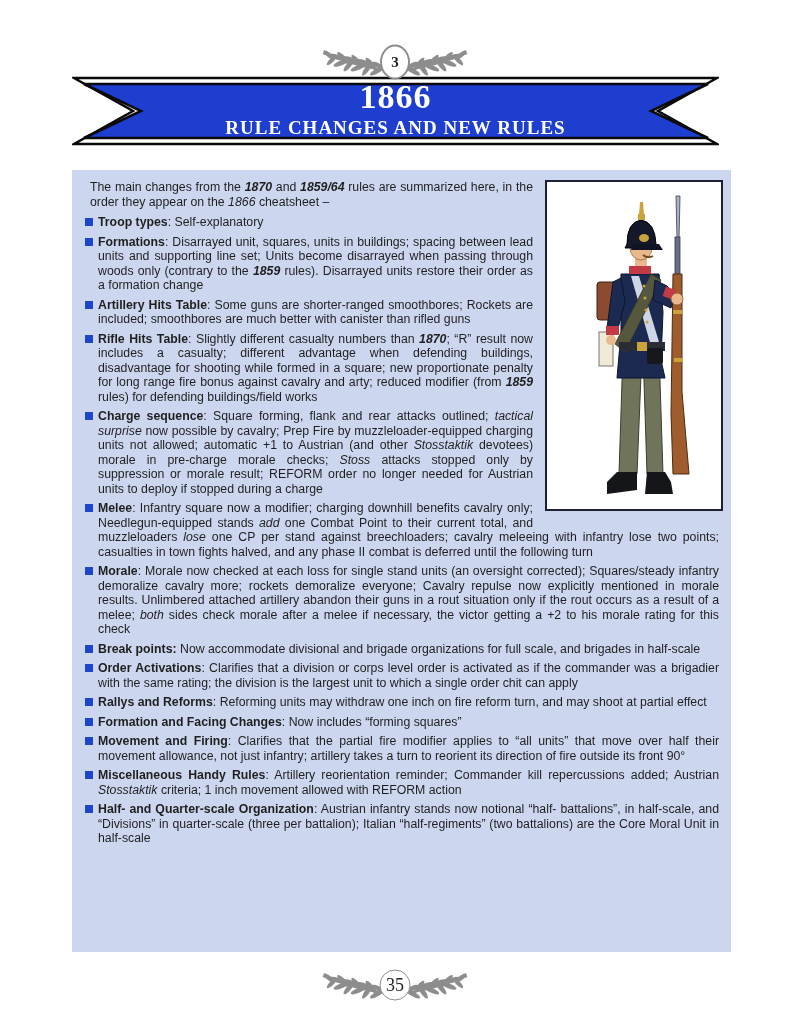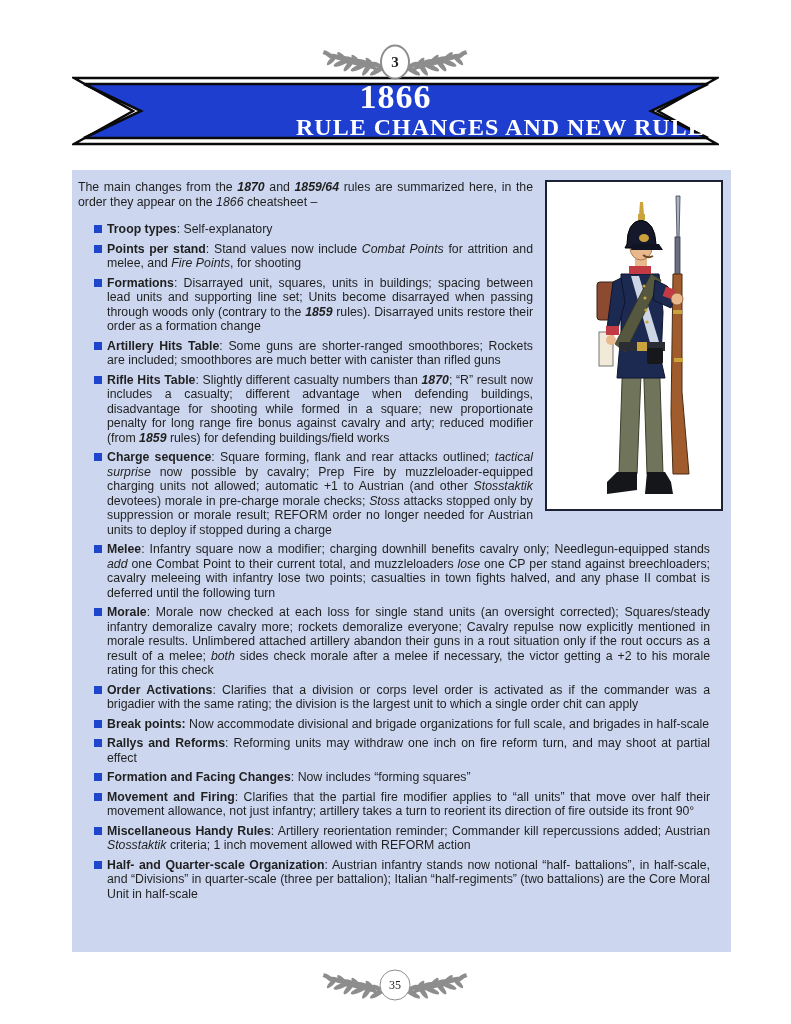--- a/index.html
+++ b/index.html
@@ -24,45 +24,45 @@
   .badge{position:absolute;left:305px;width:180px;height:46px;}
   .badge-top{top:39px;z-index:3;}
   .badge-bottom{top:962px;}
   .badge svg.laurel-svg{position:absolute;inset:0;width:100%;height:100%;}
   .badge-circle{
     position:absolute;left:50%;top:50%;transform:translate(-50%,-50%);
     width:26px;height:31px;background:#fff;border:2px solid var(--laurel-gray);
     border-radius:50%;display:flex;align-items:center;justify-content:center;
     font-family:"Liberation Serif","DejaVu Serif",serif;font-weight:bold;font-size:15px;color:#222;
   }
-  .badge-circle-sm{width:29px;height:29px;font-weight:normal;font-size:12px;border-width:1.5px;font-family:Liberation Serif, serif;}
+  .badge-circle-sm{width:29px;height:29px;font-weight:normal;font-size:18px;border-width:1.5px;font-family:Liberation Serif, serif;}
   .laurel-fill{fill:var(--laurel-gray);}
   .laurel-stroke{stroke:var(--laurel-gray);}
   
   .banner{position:absolute;left:72px;top:76px;width:647px;height:70px;z-index:2;}
   .banner svg.ribbon{position:absolute;inset:0;width:100%;height:100%;}
   .ribbon-outer{fill:#ffffff;stroke:#0a0a0a;stroke-width:2.5;}
   .ribbon-inner{fill:var(--banner-blue);stroke:#0a0a0a;stroke-width:2.5;}
   .banner-text{position:absolute;inset:0;text-align:center;color:#fff;
     font-family:"Liberation Serif","DejaVu Serif",serif;font-weight:bold;}
   .banner-year{margin-top:3px;font-size:34px;line-height:36px;letter-spacing:1px;}
-  .banner-subtitle{font-size:24px;line-height:25px;letter-spacing:1px;text-align:right;}
+  .banner-subtitle{font-size:19px;line-height:25px;letter-spacing:1px;}
   
   .panel{
     position:absolute;left:72px;top:170px;width:659px;height:782px;box-sizing:border-box;
     background:var(--panel-bg);padding:10px 8px 12px 6px;overflow:hidden;
     font-size:12.3px;line-height:14.5px;
   }
   .soldier{
     float:right;width:178px;height:331px;box-sizing:border-box;margin:0 0 8px 12px;
     background:#fff;border:2px solid #1c2135;
   }
   .soldier svg{width:100%;height:100%;display:block;}
-  .intro{margin:0 0 6px 0;text-align:justify;}
-  ul.rules{list-style:none;margin:13px;padding:0;}
+  .intro{margin:0 0 6px 12px;text-align:justify;}
+  ul.rules{list-style:none;margin:4px;padding:0;}
   ul.rules li{position:relative;padding-left:16px;margin:0 0 5px 0;text-align:justify;}
   .sq{position:absolute;left:3px;top:3px;width:8px;height:8px;background:var(--bullet-blue);}
   .bl{font-weight:bold;}
   .it{font-style:italic;}
   .bit{font-weight:bold;font-style:italic;}
   
   .f-coat{fill:var(--coat);stroke:#0d1530;stroke-width:1;}
   .f-trous{fill:var(--trousers);stroke:#3c3f2c;stroke-width:1;}
   .f-facing{fill:var(--facing);}
   .f-wood{fill:var(--wood);stroke:#4a2c12;stroke-width:1;}
@@ -172,29 +172,28 @@
         <rect class="f-brass" x="91" y="32" width="7" height="6"></rect>
         <polygon class="f-brass" points="93,20 96,20 97,33 92,33"></polygon>
         <ellipse class="f-brass" cx="97" cy="56" rx="5" ry="4"></ellipse>
       </svg>
     </figure>
 
     <p class="intro"><span>The main changes from the </span><span class="bit">1870</span><span> and </span><span class="bit">1859/64</span><span> rules are summarized here, in the order they appear on the </span><span class="it">1866</span><span> cheatsheet –</span></p>
 
     <ul class="rules">
         <li><span class="sq"></span><span class="bl">Troop types</span><span>: Self-explanatory</span></li>
-        <li><span class="sq"></span><span class="bl">Points per stand</span><span>: Stand values now include </span><span class="it">Combat Points</span><span> for attrition and melee, and </span><span class="it">Fire Points</span><span>, for shooting</span></li>
         <li><span class="sq"></span><span class="bl">Formations</span><span>: Disarrayed unit, squares, units in buildings; spacing between lead units and supporting line set; Units become disarrayed when passing through woods only (contrary to the </span><span class="bit">1859</span><span> rules). Disarrayed units restore their order as a formation change</span></li>
         <li><span class="sq"></span><span class="bl">Artillery Hits Table</span><span>: Some guns are shorter-ranged smoothbores; Rockets are included; smoothbores are much better with canister than rifled guns</span></li>
         <li><span class="sq"></span><span class="bl">Rifle Hits Table</span><span>: Slightly different casualty numbers than </span><span class="bit">1870</span><span>; “R” result now includes a casualty; different advantage when defending buildings, disadvantage for shooting while formed in a square; new proportionate penalty for long range fire bonus against cavalry and arty; reduced modifier (from </span><span class="bit">1859</span><span> rules) for defending buildings/field works</span></li>
         <li><span class="sq"></span><span class="bl">Charge sequence</span><span>: Square forming, flank and rear attacks outlined; </span><span class="it">tactical surprise</span><span> now possible by cavalry; Prep Fire by muzzleloader-equipped charging units not allowed; automatic +1 to Austrian (and other </span><span class="it">Stosstaktik</span><span> devotees) morale in pre-charge morale checks; </span><span class="it">Stoss</span><span> attacks stopped only by suppression or morale result; REFORM order no longer needed for Austrian units to deploy if stopped during a charge</span></li>
         <li><span class="sq"></span><span class="bl">Melee</span><span>: Infantry square now a modifier; charging downhill benefits cavalry only; Needlegun-equipped stands </span><span class="it">add</span><span> one Combat Point to their current total, and muzzleloaders </span><span class="it">lose</span><span> one CP per stand against breechloaders; cavalry meleeing with infantry lose two points; casualties in town fights halved, and any phase II combat is deferred until the following turn</span></li>
         <li><span class="sq"></span><span class="bl">Morale</span><span>: Morale now checked at each loss for single stand units (an oversight corrected); Squares/steady infantry demoralize cavalry more; rockets demoralize everyone; Cavalry repulse now explicitly mentioned in morale results. Unlimbered attached artillery abandon their guns in a rout situation only if the rout occurs as a result of a melee; </span><span class="it">both</span><span> sides check morale after a melee if necessary, the victor getting a +2 to his morale rating for this check</span></li>
+        <li><span class="sq"></span><span class="bl">Break points:</span><span> Now accommodate divisional and brigade organizations for full scale, and brigades in half-scale</span></li>
         <li><span class="sq"></span><span class="bl">Order Activations</span><span>: Clarifies that a division or corps level order is activated as if the commander was a brigadier with the same rating; the division is the largest unit to which a single order chit can apply</span></li>
-        <li><span class="sq"></span><span class="bl">Break points:</span><span> Now accommodate divisional and brigade organizations for full scale, and brigades in half-scale</span></li>
         <li><span class="sq"></span><span class="bl">Rallys and Reforms</span><span>: Reforming units may withdraw one inch on fire reform turn, and may shoot at partial effect</span></li>
         <li><span class="sq"></span><span class="bl">Formation and Facing Changes</span><span>: Now includes “forming squares”</span></li>
         <li><span class="sq"></span><span class="bl">Movement and Firing</span><span>: Clarifies that the partial fire modifier applies to “all units” that move over half their movement allowance, not just infantry; artillery takes a turn to reorient its direction of fire outside its front 90°</span></li>
         <li><span class="sq"></span><span class="bl">Miscellaneous Handy Rules</span><span>: Artillery reorientation reminder; Commander kill repercussions added; Austrian </span><span class="it">Stosstaktik</span><span> criteria; 1 inch movement allowed with REFORM action</span></li>
         <li><span class="sq"></span><span class="bl">Half- and Quarter-scale Organization</span><span>: Austrian infantry stands now notional “half- battalions”, in half-scale, and “Divisions” in quarter-scale (three per battalion); Italian “half-regiments” (two battalions) are the Core Moral Unit in half-scale</span></li>
       </ul>
 
   </div>
 
   <div class="badge badge-bottom">

